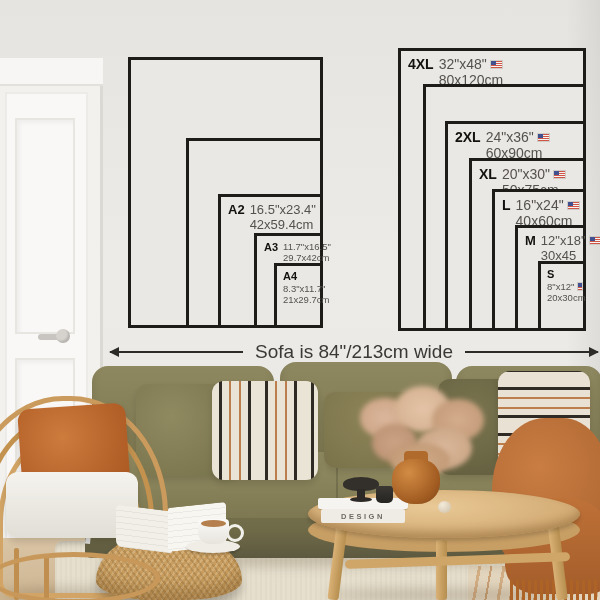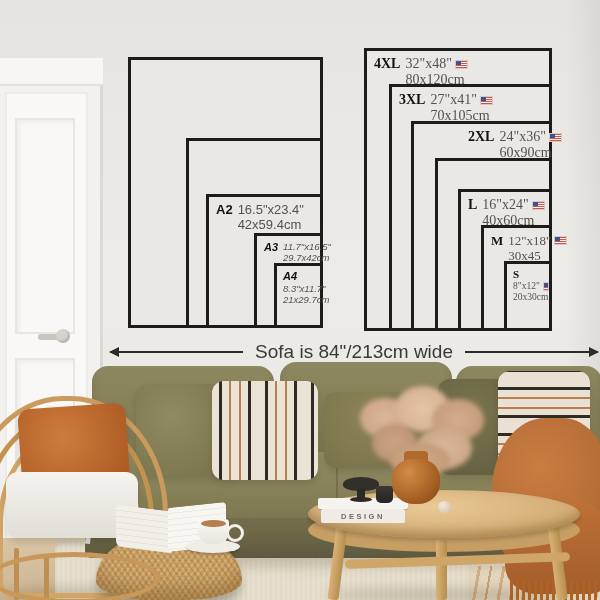--- a/index.html
+++ b/index.html
@@ -27,26 +27,26 @@
 
   
   .chart-title{z-index:5;text-align:center;color:#33312e;font-weight:500;letter-spacing:3px;}
   .t-left{left:128px;top:11px;width:195px;font-size:27px;}
   .t-right{left:382px;top:8px;width:188px;font-size:29px;letter-spacing:1px;}
   .sbox{position:absolute;box-sizing:border-box;border:3px solid #1d1c19;background:#eae8e5;}
   .root{z-index:5;}
   .child{right:-3px;bottom:-3px;}
   .b-a0{left:128px;top:57px;width:195px;height:271px;}
   .b-a1{width:137px;height:190px;}
-  .b-a2{width:117px;height:134px;}
-  .b-a3{width:69px;height:95px;font-style:italic;}
+  .b-a2{width:105px;height:134px;}
+  .b-a3{width:69px;height:95px;}
   .b-a4{width:49px;height:65px;}
-  .b-4xl{left:364px;top:48px;width:188px;height:283px;font-family:Liberation Serif, serif;}
+  .b-4xl{left:398px;top:48px;width:188px;height:283px;}
   .b-3xl{width:163px;height:247px;}
-  .b-2xl{width:141px;height:210px;padding-left:47px;}
+  .b-2xl{width:141px;height:210px;}
   .b-xl{width:117px;height:173px;}
   .b-l{width:94px;height:142px;}
   .b-m{width:71px;height:106px;}
   .b-s{width:48px;height:70px;}
   .lbl{display:flex;gap:5px;padding:5px 0 0 7px;white-space:nowrap;line-height:1.16;}
   .lbl b{color:#14120f;font-weight:700;}
   .dcol{display:flex;flex-direction:column;color:#55524d;}
   .drow{display:flex;align-items:center;}
   .fs14{font-size:14px;} .fs13{font-size:13px;} .fs10{font-size:9.5px;}
   .lbl.stack{display:block;padding:4px 0 0 6px;}
@@ -218,46 +218,46 @@
         <span class="drow">
             <span>32"x48"</span>
             <span class="flag"></span>
           </span>
         <span class="drow">
             <span>80x120cm</span>
           </span>
       </span>
     </div>
     <div class="sbox child b-3xl">
-      <div class="lbl fs14">
-        <b>3XL</b>
-        <span class="dcol">
-          <span class="drow">
-              <span>27"x41"</span>
-              <span class="flag"></span>
-            </span>
-          <span class="drow">
-              <span>70x105cm</span>
-            </span>
-        </span>
-      </div>
       <div class="sbox child b-2xl">
         <div class="lbl fs14">
           <b>2XL</b>
           <span class="dcol">
             <span class="drow">
                 <span>24"x36"</span>
                 <span class="flag"></span>
               </span>
             <span class="drow">
                 <span>60x90cm</span>
               </span>
           </span>
         </div>
         <div class="sbox child b-xl">
+          <div class="lbl fs14">
+            <b>XL</b>
+            <span class="dcol">
+              <span class="drow">
+                  <span>20"x30"</span>
+                  <span class="flag"></span>
+                </span>
+              <span class="drow">
+                  <span>50x75cm</span>
+                </span>
+            </span>
+          </div>
           <div class="sbox child b-l">
             <div class="lbl fs14">
               <b>L</b>
               <span class="dcol">
                 <span class="drow">
                     <span>16"x24"</span>
                     <span class="flag"></span>
                   </span>
                 <span class="drow">
                     <span>40x60cm</span>

